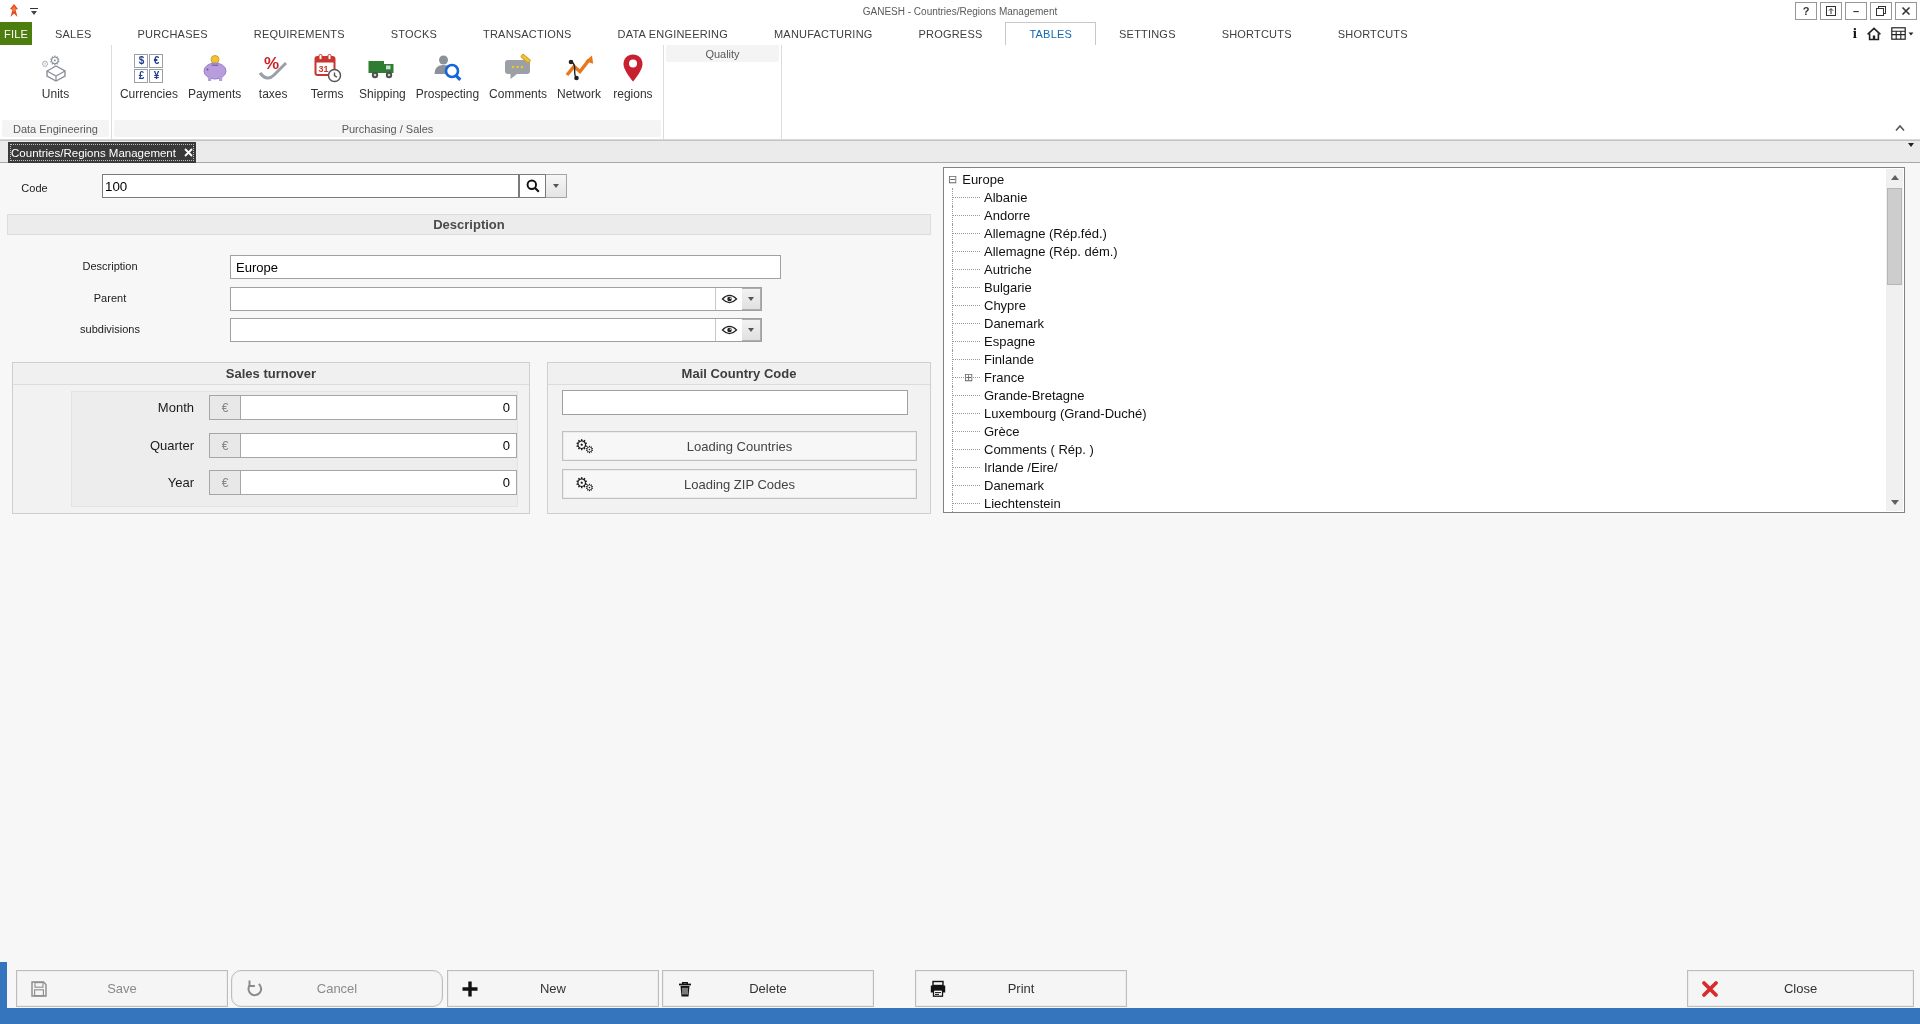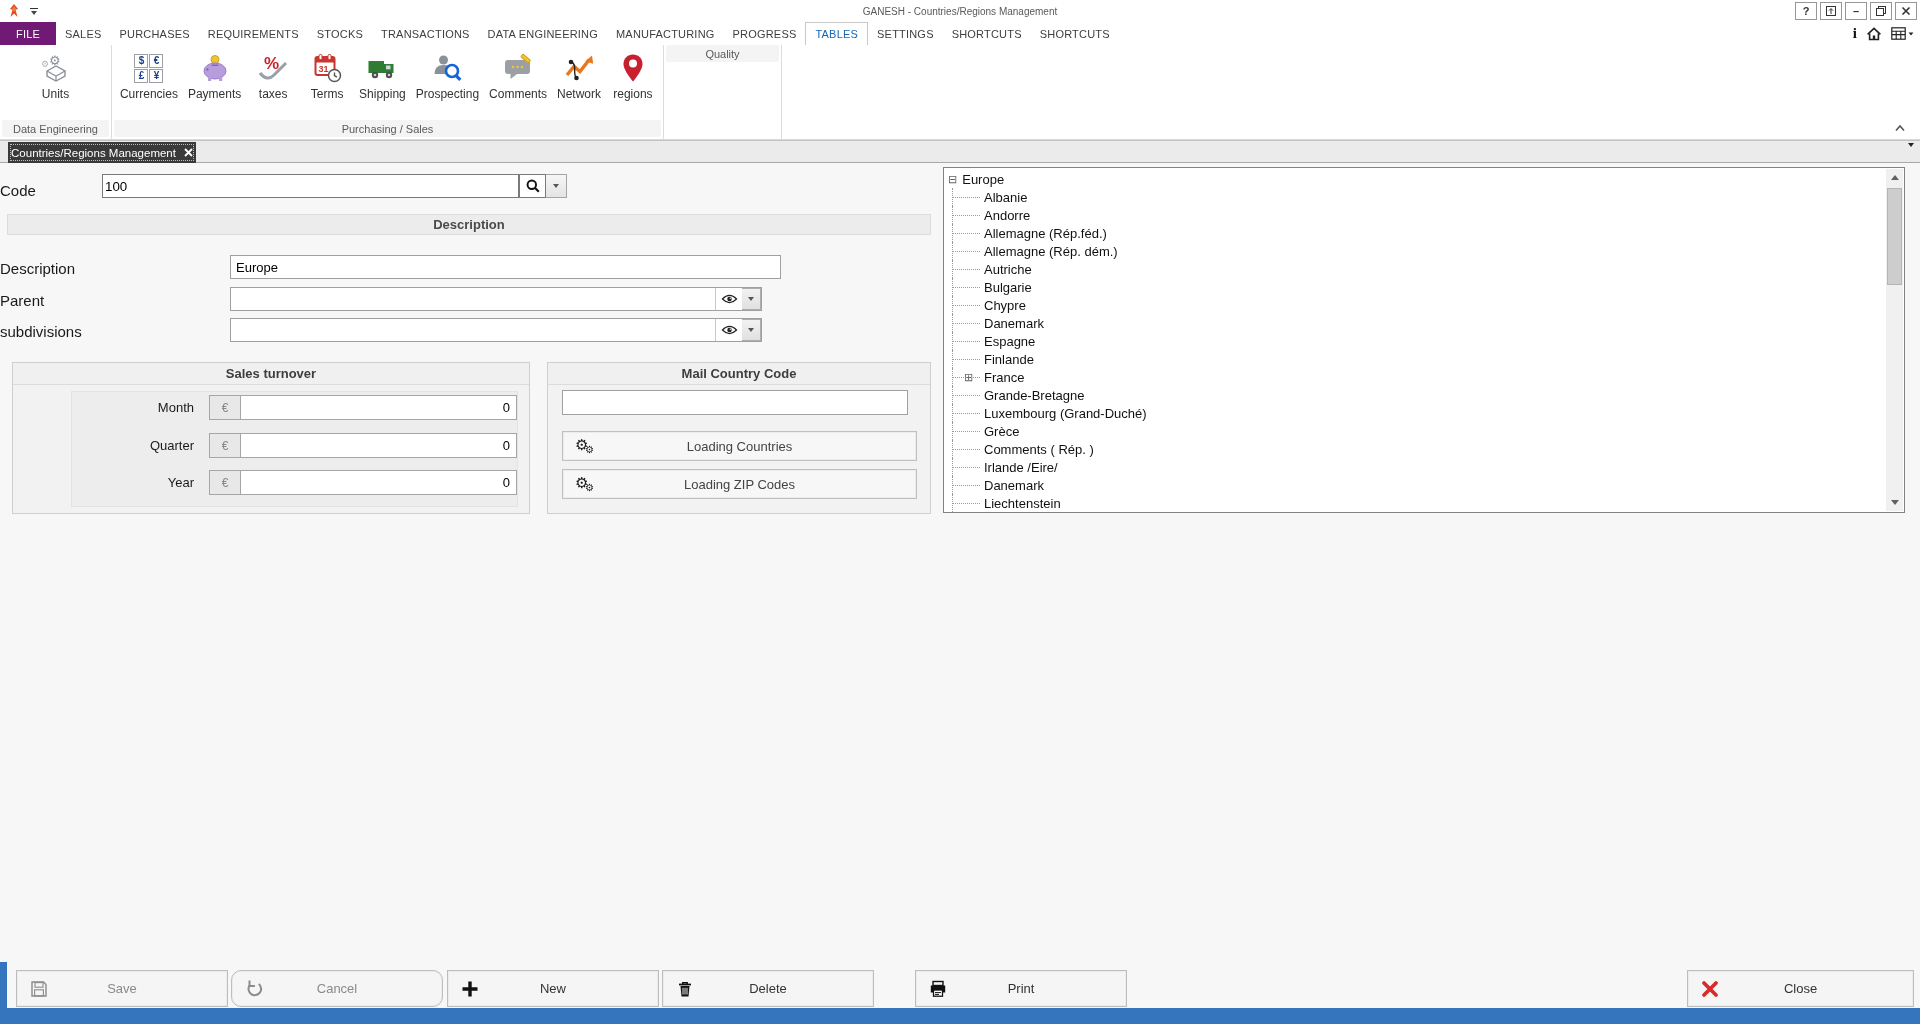--- a/index.html
+++ b/index.html
@@ -14,22 +14,22 @@
   .qat-caret{margin-left:8px;display:flex;flex-direction:column;align-items:center;}
   .qat-caret .bar{width:8px;border-top:1.5px solid #333;margin-bottom:2px;}
   .caret-down{width:0;height:0;border-left:3.5px solid transparent;border-right:3.5px solid transparent;border-top:4px solid #444;}
   .win-title{position:absolute;left:0;right:0;text-align:center;font-size:10px;color:#5a5a5a;pointer-events:none;}
   .win-controls{position:absolute;right:3px;top:2px;display:flex;gap:3px;}
   .winbtn{width:22px;height:18px;border:1px solid #979797;background:#fff;display:flex;
           align-items:center;justify-content:center;font-size:11px;font-weight:bold;color:#333;cursor:default;}
 
   
   .menubar{position:absolute;left:0;top:22px;width:1920px;height:23px;background:#fff;display:flex;align-items:stretch;}
-  .menu-tab{display:flex;align-items:center;padding:0 9px;font-size:11px;color:#3e3e3e;letter-spacing:.2px;cursor:default;}
-  .menu-tab.file{background:#701a75;color:#fff;padding:0 16px;}
+  .menu-tab{display:flex;align-items:center;padding:0 23px;font-size:11px;color:#3e3e3e;letter-spacing:.2px;cursor:default;}
+  .menu-tab.file{background:#4d7c0f;color:#fff;padding:0 4px;}
   .menu-tab.active{border:1px solid #c9c9c9;border-bottom:none;color:#1268b3;background:#fff;}
   .menu-right{position:absolute;right:6px;top:0;height:23px;display:flex;align-items:center;gap:9px;}
   .mi-info{font-family:"Liberation Serif",serif;font-weight:bold;font-size:15px;color:#111;}
   .menu-right svg{display:block;}
 
   
   .ribbon{position:absolute;left:0;top:45px;width:1920px;height:95px;background:#fff;border-bottom:1px solid #d9d9d9;}
   .ribbon-groups{display:flex;height:100%;}
   .ribbon-group{position:relative;height:100%;border-right:1px solid #dcdcdc;display:flex;flex-direction:column;}
   .ribbon-group:nth-of-type(1){width:112px;}
@@ -50,21 +50,21 @@
   .tabstrip{position:absolute;left:0;top:140px;width:1920px;height:23px;background:#ebebeb;
             border-top:1px solid #c4c4c4;border-bottom:1px solid #a8a8a8;}
   .doc-tab{position:absolute;left:8px;top:1px;height:21px;width:188px;background:#3a3a3a;
            display:flex;align-items:center;justify-content:center;gap:8px;color:#fff;font-size:11.5px;
            outline:1px dotted #bdbdbd;outline-offset:-3px;cursor:default;}
   .tab-dd{position:absolute;right:6px;top:6px;}
 
   
   .content{position:absolute;left:0;top:163px;width:1920px;height:845px;background:#f7f7f7;}
 
-  .flabel{position:absolute;font-size:15px;color:#1a1a1a;text-align:left;}
+  .flabel{position:absolute;font-size:11px;color:#1a1a1a;text-align:center;}
   input.box{border:1px solid #a0a0a0;background:#fff;font-family:inherit;font-size:13px;padding:0 5px;outline:none;}
 
   
   .code-label{left:0;top:19px;width:69px;}
   .code-input{position:absolute;left:102px;top:11px;width:417px;height:24px;border:1px solid #7a7a7a;}
   .search-btn{position:absolute;left:519px;top:11px;width:27px;height:24px;border:1px solid #7a7a7a;
               background:#fff;display:flex;align-items:center;justify-content:center;cursor:default;}
   .search-dd{position:absolute;left:546px;top:11px;width:21px;height:24px;border:1px solid #a5a5a5;border-left:none;
              background:linear-gradient(#f6f6f6,#e4e4e4);display:flex;align-items:center;justify-content:center;cursor:default;}
 

